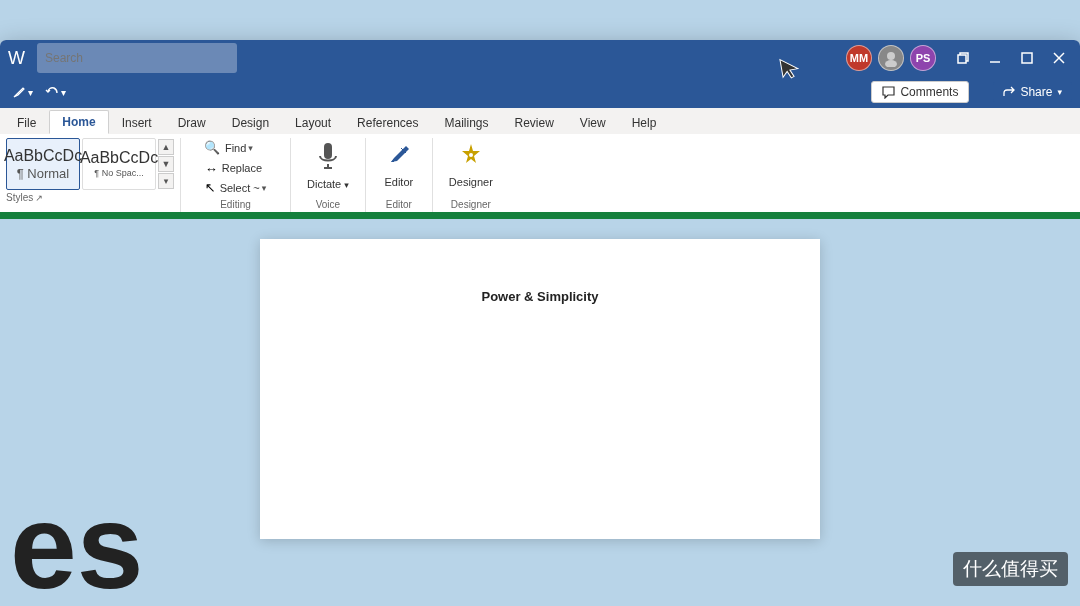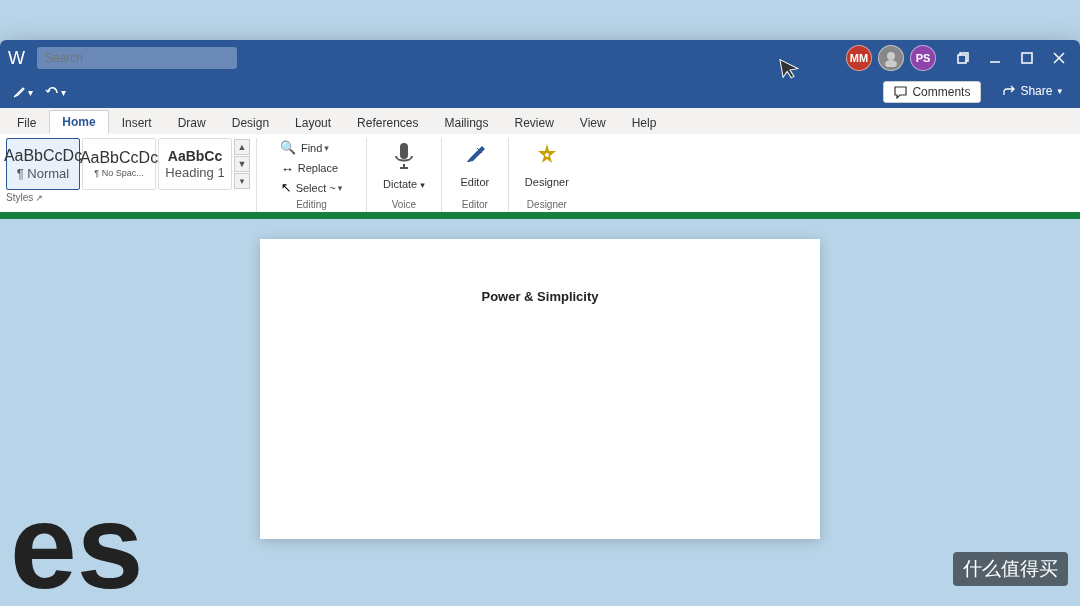--- a/index.html
+++ b/index.html
@@ -51,21 +51,21 @@
     }
     .title-bar-left {
       flex: 1;
       display: flex;
       align-items: center;
     }
     .title-search {
       background: rgba(255,255,255,0.3);
       border: none;
       border-radius: 3px;
-      height: 22px;
+      height: 30px;
       width: 200px;
       color: #fff;
       padding: 0 8px;
       font-size: 12px;
       margin-left: 8px;
     }
     .title-bar-right {
       display: flex;
       align-items: center;
       gap: 6px;
@@ -421,21 +421,21 @@
           <span style="font-size:10px;color:#fff;">▾</span>
         </div>
         <div class="qa-btn">
           <svg width="14" height="14" viewBox="0 0 14 14">
               <path d="M3 7 C3 4 6 2 9 3 C11 4 12 6 12 8" fill="none" stroke="#fff" stroke-width="1.4"></path>
               <polyline points="1,5 3,7 5,5" fill="none" stroke="#fff" stroke-width="1.4"></polyline>
             </svg>
           <span style="font-size:10px;color:#fff;">▾</span>
         </div>
       </div>
-      <div style="display:flex; align-items:flex-start; gap:12px;">
+      <div style="display:flex; align-items:center; gap:24px;">
         <button class="btn-comments">
           <svg width="13" height="13" viewBox="0 0 13 13">
               <path d="M1 1 h11 v8 h-6 l-3 3 v-3 h-2 Z" fill="none" stroke="#333" stroke-width="1.2"></path>
             </svg>
           <span>Comments</span>
         </button>
         <button class="btn-share">
           <svg width="12" height="12" viewBox="0 0 12 12">
               <path d="M8 1 L11 4 L8 7 M11 4 H4 C2 4 1 5 1 7 v3" fill="none" stroke="#fff" stroke-width="1.3"></path>
             </svg>
@@ -468,24 +468,20 @@
             <div class="style-item">
               <span class="style-item-text">AaBbCcDc</span>
               <span class="style-item-label">¶ Normal</span>
             </div>
 
             <div class="style-item">
               <span class="style-item-text">AaBbCcDc</span>
               <span class="style-item-label nospace">¶ No Spac...</span>
             </div>
 
-            <div class="style-item">
-              <span class="style-item-text heading1">AaBbCc</span>
-              <span class="style-item-label">Heading 1</span>
-            </div>
 
 
             <div class="styles-scroll-btns">
               <div class="scroll-btn">▲</div>
               <div class="scroll-btn">▼</div>
               <div class="scroll-btn">▾</div>
             </div>
           </div>
           <div class="ribbon-group-label">
             <span>Styles</span>

